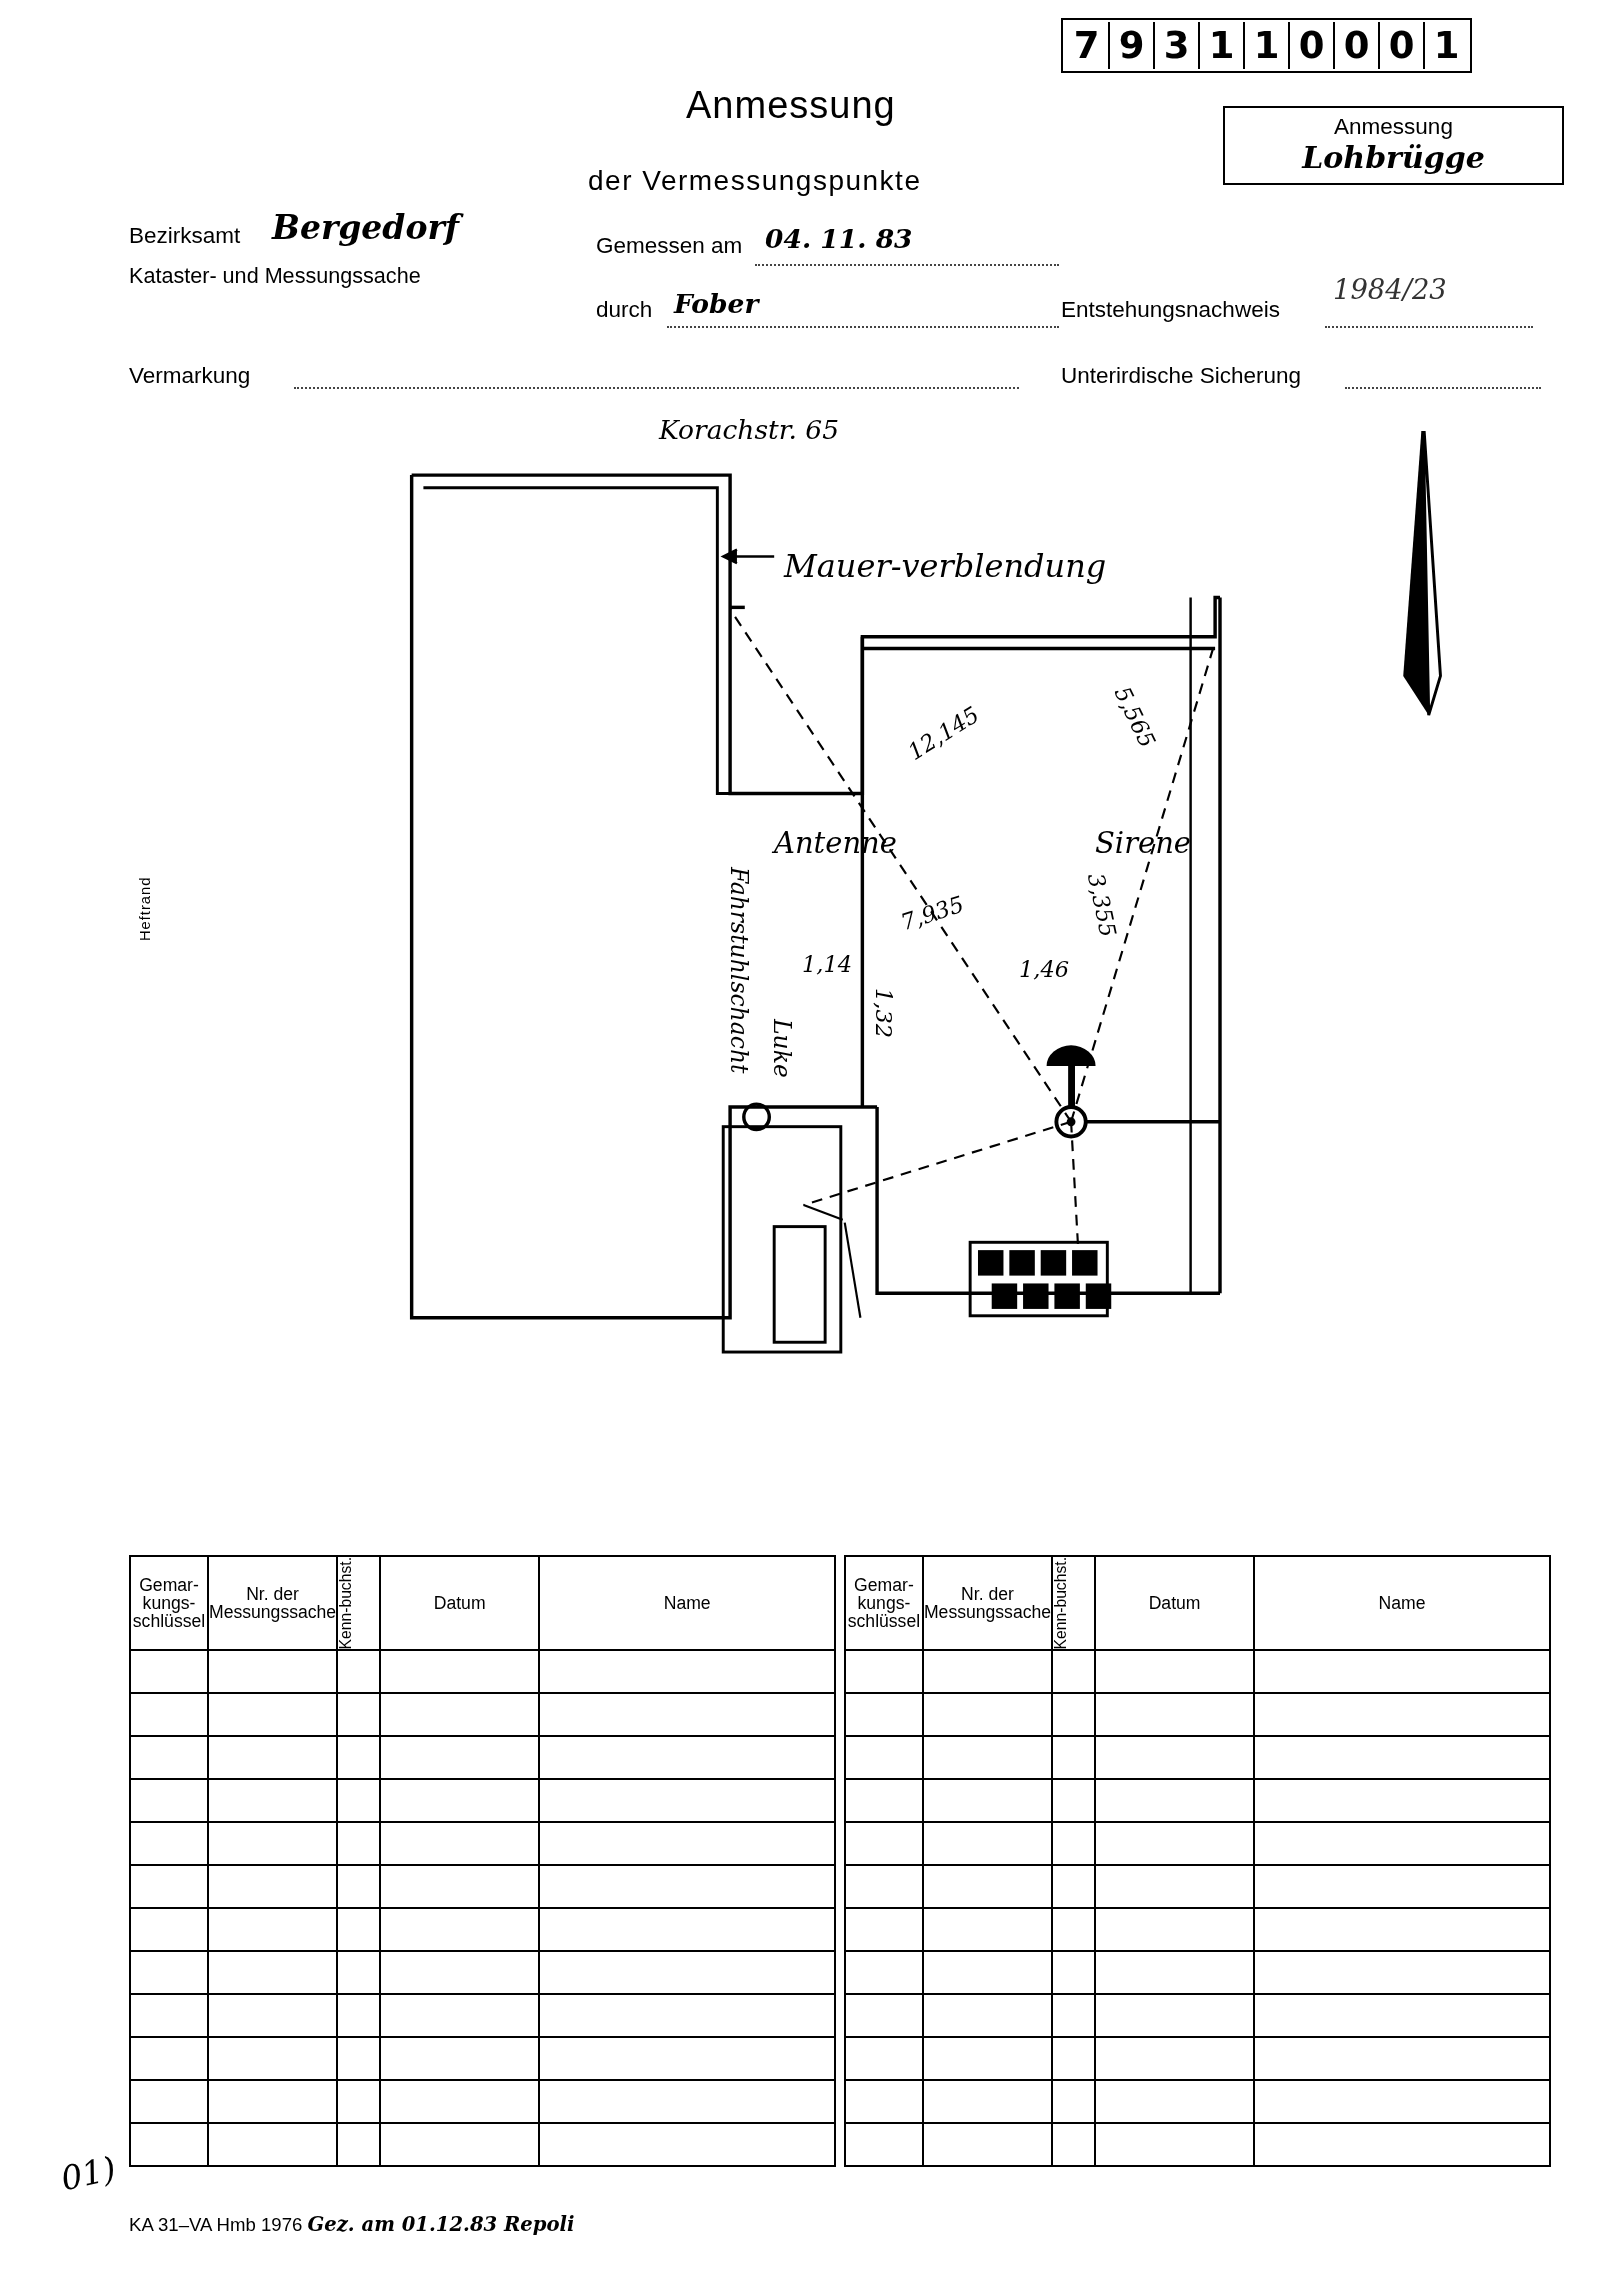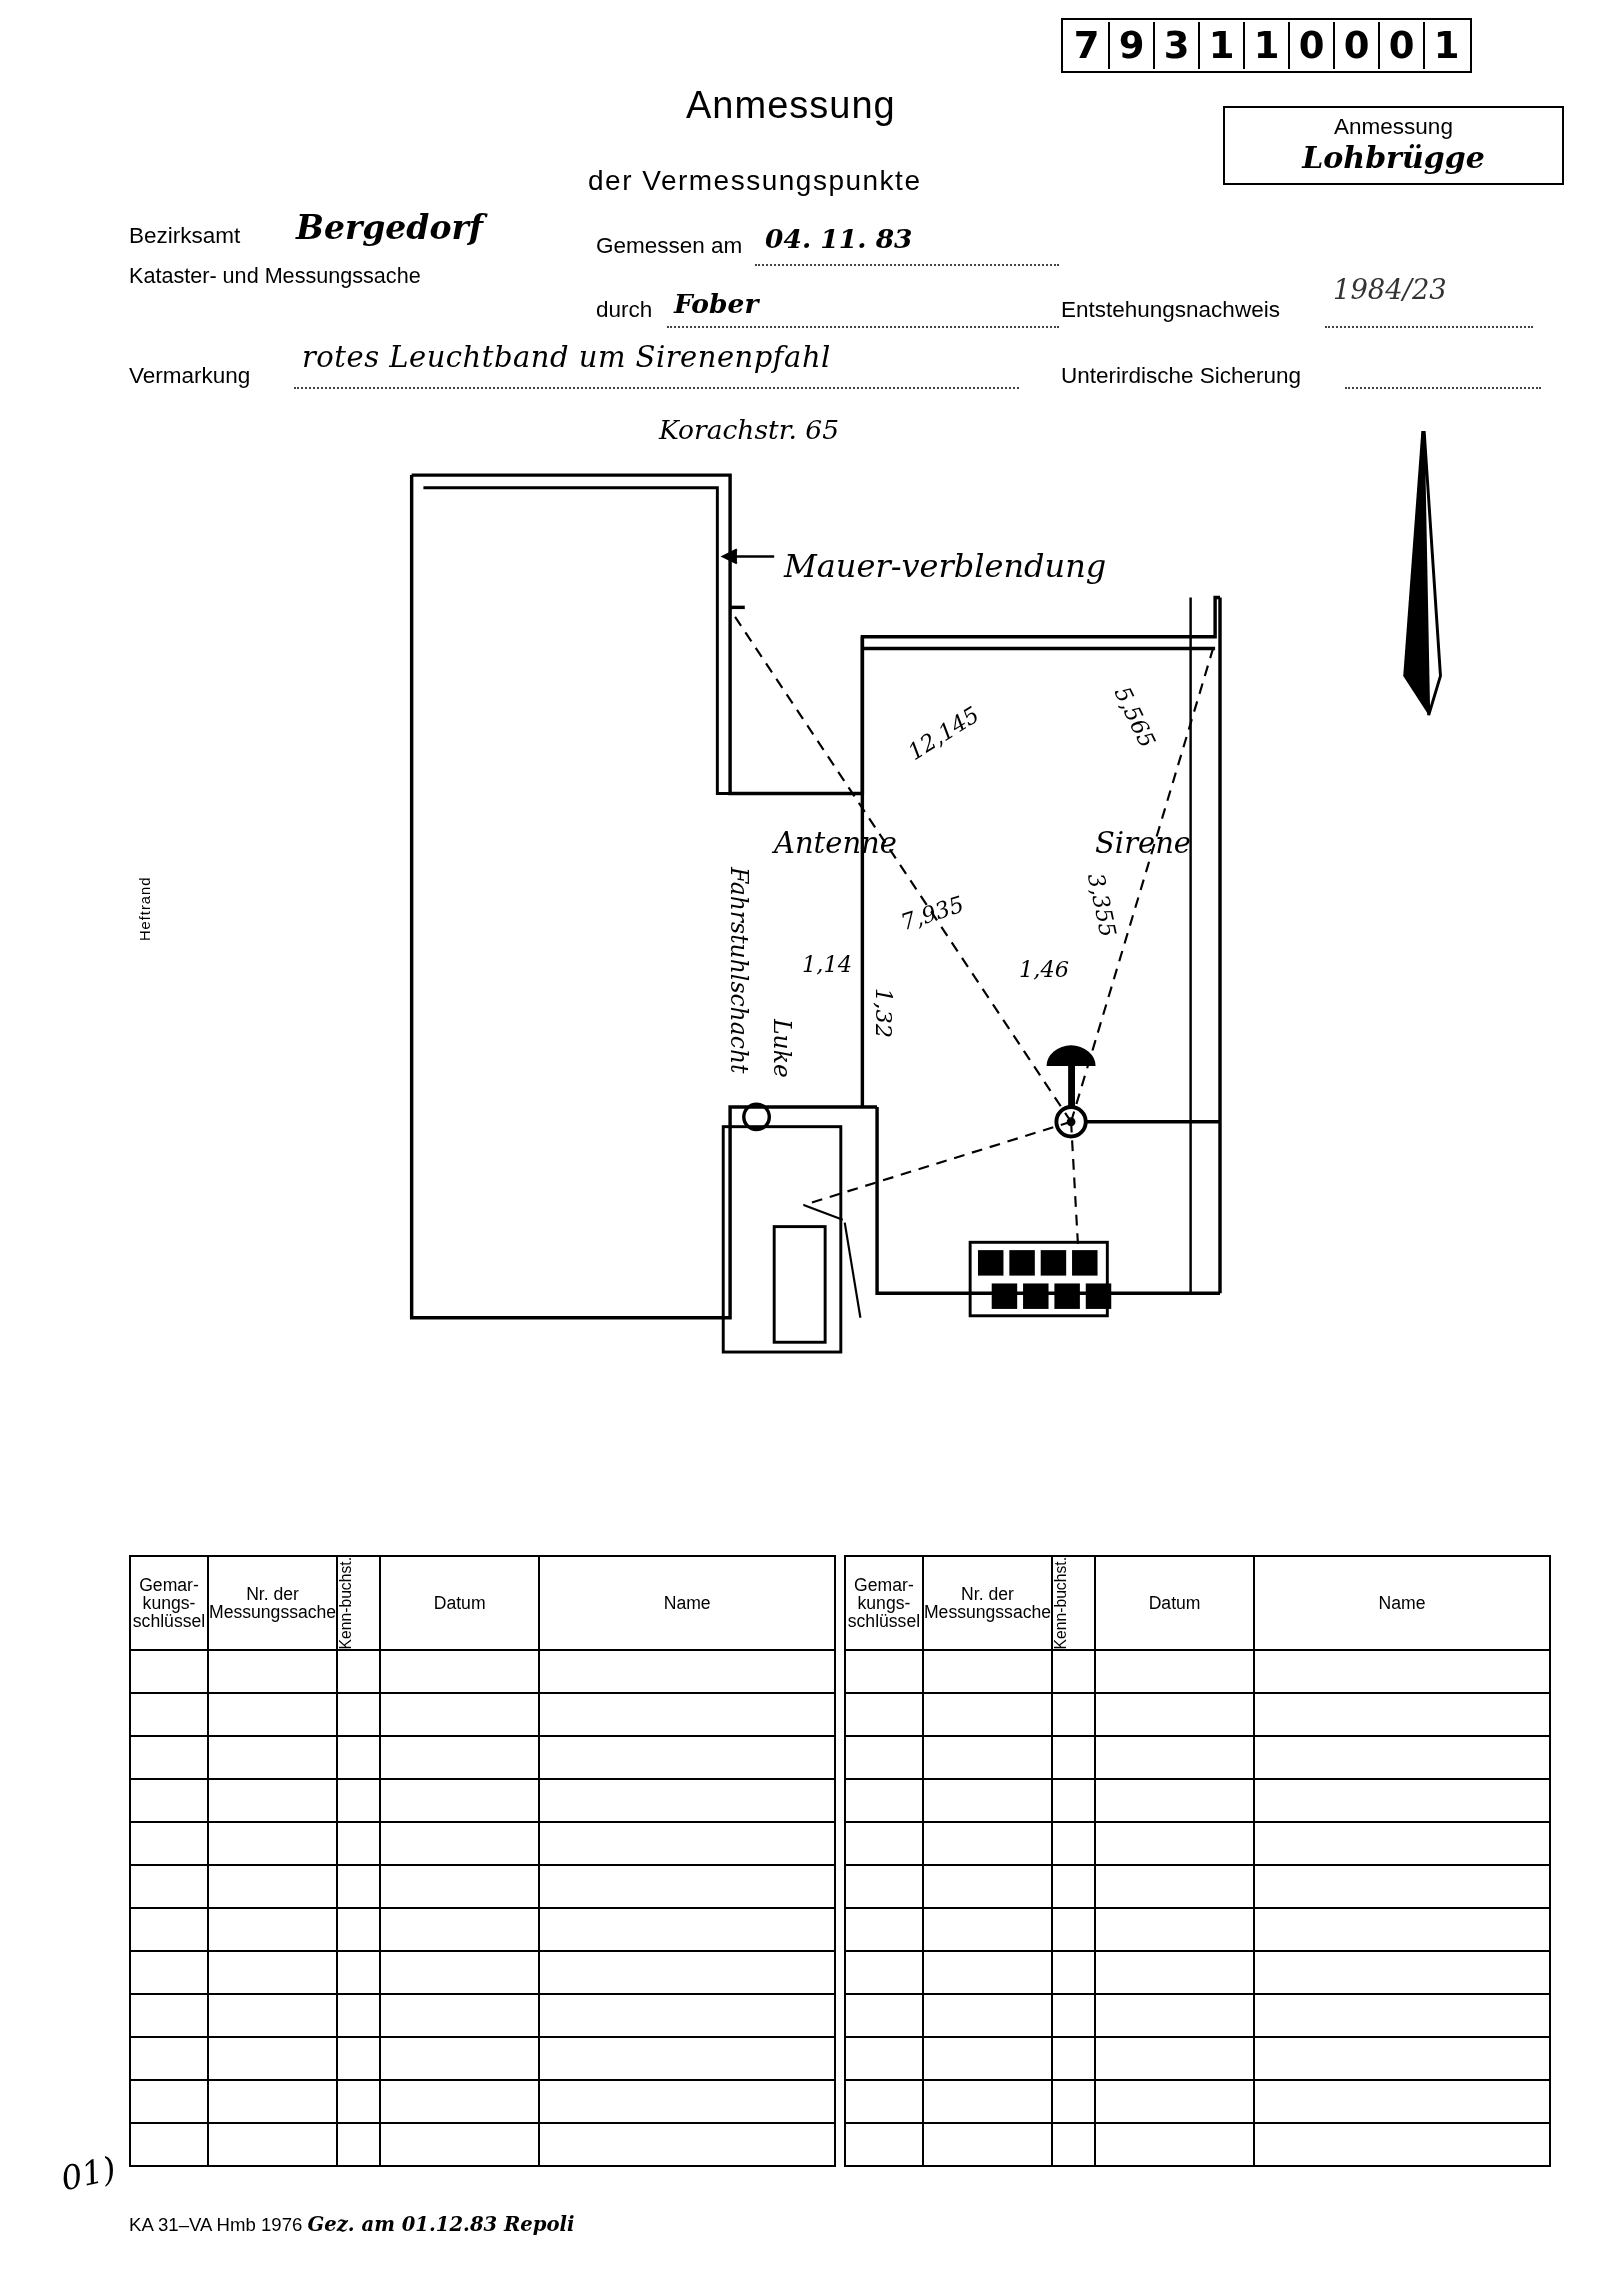--- a/index.html
+++ b/index.html
@@ -86,21 +86,20 @@
   }
   .dotline {
     border-bottom: 2px dotted #444;
     height: 1px;
   }
 
   #bezirksamt-label { left: 129px; top: 223px; }
   #bezirksamt-value {
     left: 272px; top: 208px;
     font-size: 33px;
-    margin-left: 24px;
   }
   #kataster-label { left: 129px; top: 263px; font-size: 21.6px; }
 
   #gemessen-label { left: 596px; top: 233px; }
   #gemessen-value { left: 765px; top: 223px; font-size: 26.5px; }
   #gemessen-line { left: 755px; top: 263px; width: 304px; }
 
   #durch-label { left: 596px; top: 297px; }
   #durch-value { left: 674px; top: 288px; font-size: 26.5px; }
   #durch-line { left: 667px; top: 325px; width: 392px; }
@@ -255,21 +254,20 @@
 
   <div class="abs lbl" id="durch-label">durch</div>
   <div class="abs hand" id="durch-value">Fober</div>
   <div class="abs dotline" id="durch-line"></div>
 
   <div class="abs lbl" id="entstehung-label">Entstehungsnachweis</div>
   <div class="abs" id="entstehung-value">1984/23</div>
   <div class="abs dotline" id="entstehung-line"></div>
 
   <div class="abs lbl" id="vermarkung-label">Vermarkung</div>
-  <div class="abs" id="vermarkung-value">rotes Leuchtband um Sirenenpfahl</div>
   <div class="abs dotline" id="vermarkung-line"></div>
 
   <div class="abs lbl" id="sicherung-label">Unterirdische Sicherung</div>
   <div class="abs dotline" id="sicherung-line"></div>
 
   <div class="abs" id="korachstr">Korachstr. 65</div>
   <div class="abs" id="heftrand">Heftrand</div>
 
   <div class="abs" style="left:0px; top:431px; width:1615px; height:1117px;">
     <svg width="1615" height="1117" viewBox="0 0 1648 1140">

